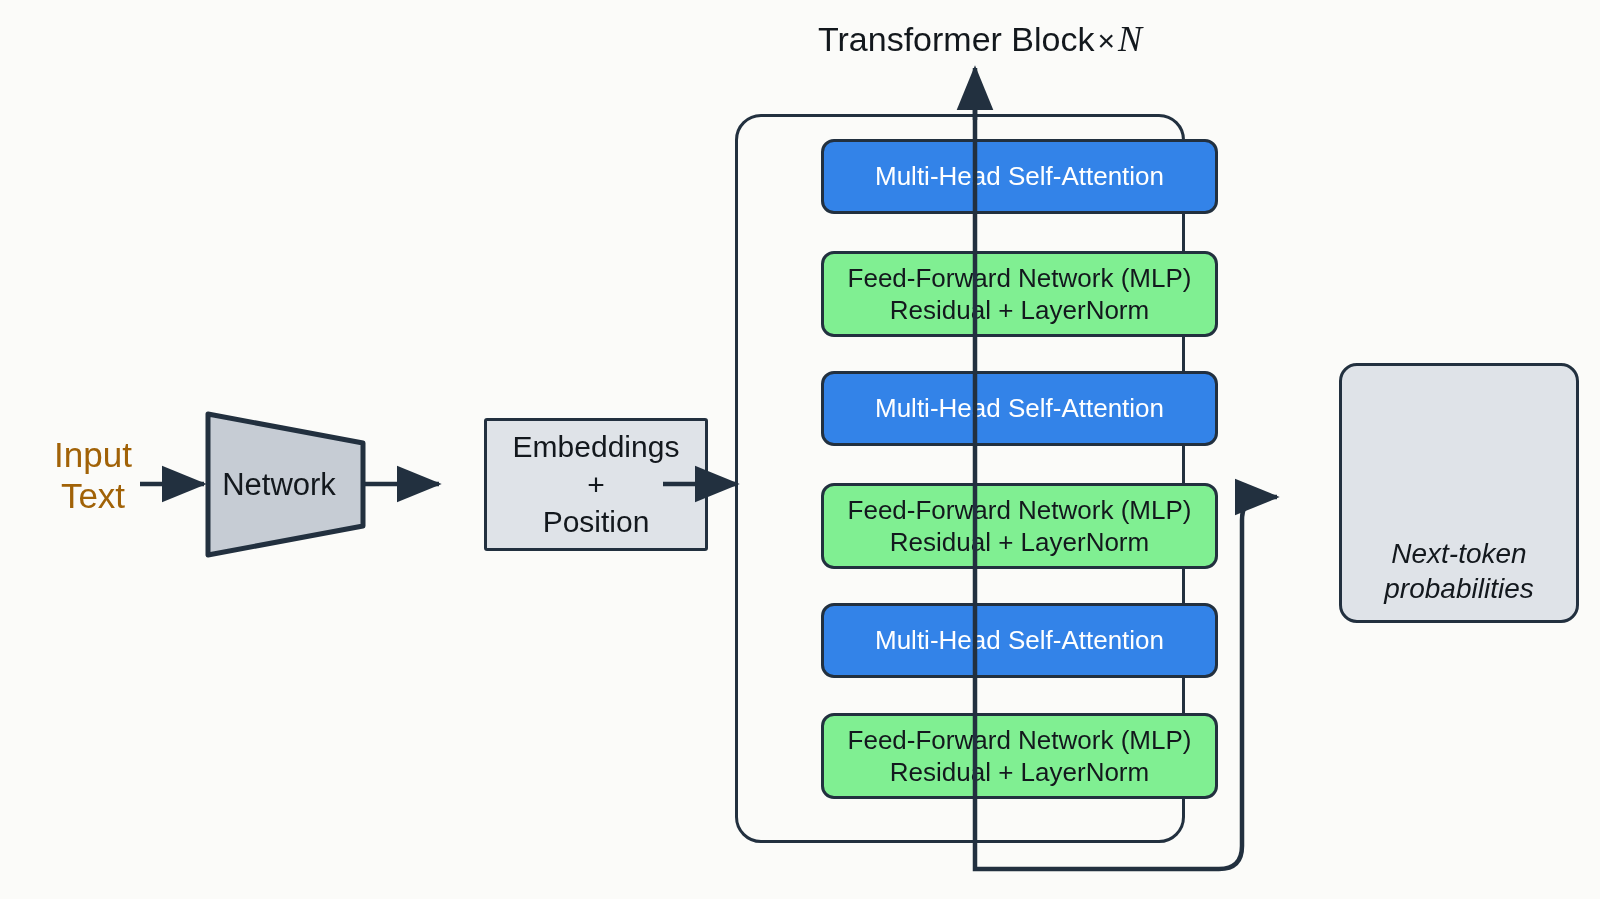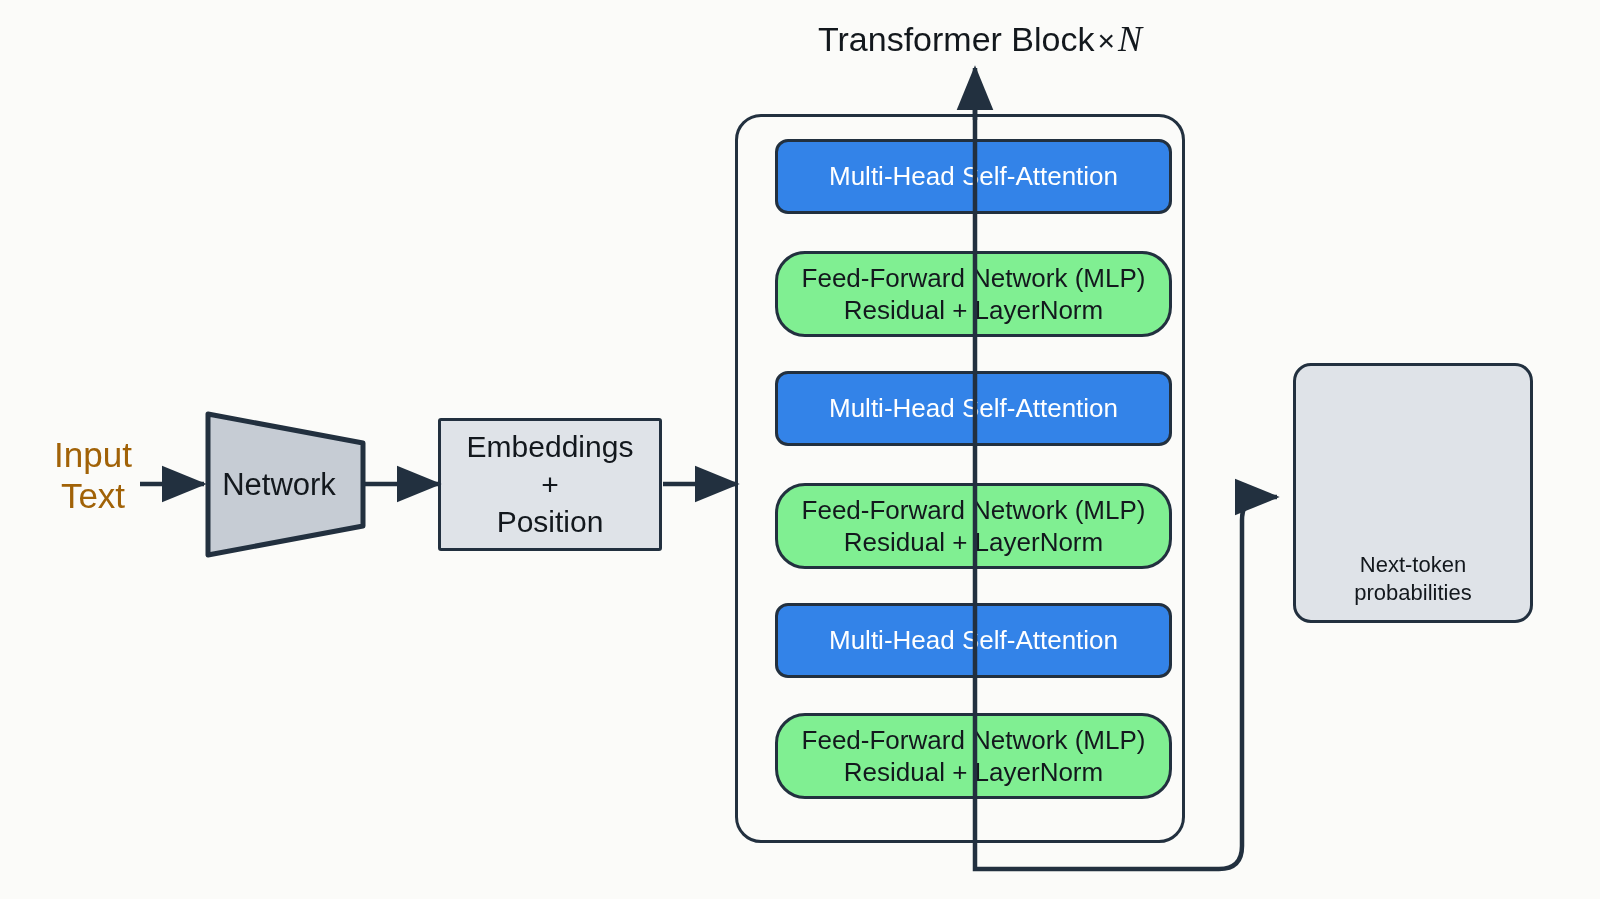--- a/index.html
+++ b/index.html
@@ -81,20 +81,21 @@
     position: absolute;
     box-sizing: border-box;
     border: 3px solid #22303f;
     border-radius: 13px;
     display: flex;
     flex-direction: column;
     align-items: center;
     justify-content: center;
     text-align: center;
     line-height: 1.25;
+    margin-left: 46px;
   }
   .rbox.gray {
     background: #dfe3e8;
     color: #13181d;
   }
   .rbox.blue {
     background: #3383e8;
     color: #ffffff;
   }
   .rbox.green {
@@ -115,24 +116,25 @@
   #output-box {
     left: 1293px;
     top: 363px;
     width: 240px;
     height: 260px;
     border-radius: 18px;
     justify-content: flex-end;
     padding-bottom: 14px;
   }
   #output-label {
-    font-size: 22px;
+    font-size: 28px;
     white-space: pre-line;
     position: relative;
     z-index: 3;
+    font-style: italic;
   }
 
   
   #tf-container {
     position: absolute;
     left: 735px;
     top: 114px;
     width: 450px;
     height: 729px;
     box-sizing: border-box;
@@ -142,21 +144,21 @@
     background: transparent;
   }
 
   
   .layer {
     left: 775px;
     width: 397px;
     font-size: 26px;
   }
   .layer.attn { height: 75px; }
-  .layer.ffn  { height: 86px; border-radius: 30px; }
+  .layer.ffn  { height: 86px; }
   .layer .l2 { font-size: 26px; }
 </style>
 </head>
 <body>
 
 <div id="canvas">
 
   <div class="title">
     <span>Transformer Block</span><span class="times">×</span><span class="mathN">N</span>
   </div>

